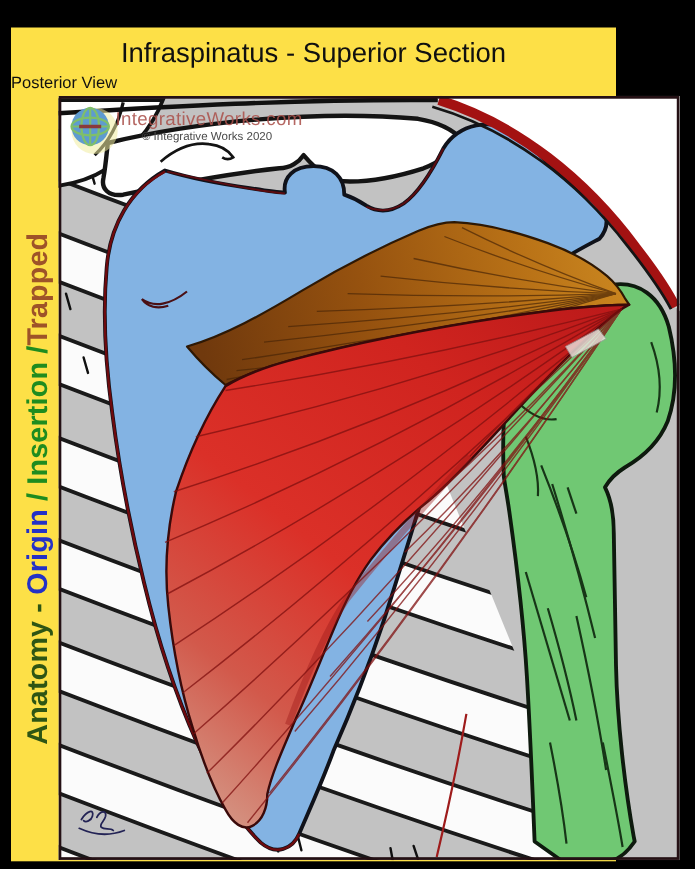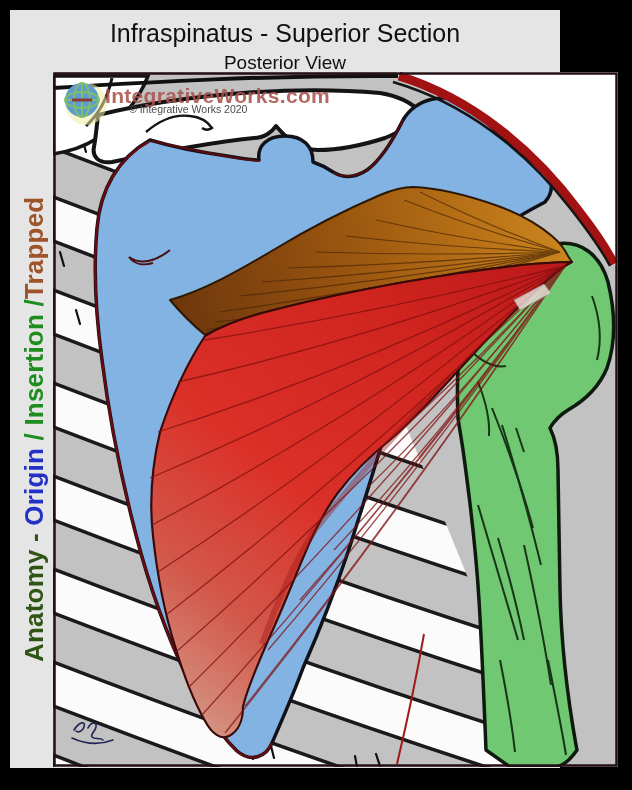--- a/index.html
+++ b/index.html
@@ -1,43 +1,42 @@
 <!DOCTYPE html>
 <html><head>
 <meta charset="utf-8">
 <style>
   html,body{margin:0;padding:0;}
   body{
     width:632px;height:790px;background:#000;position:relative;overflow:hidden;
     font-family:"Liberation Sans","DejaVu Sans",sans-serif;
   }
   .paper{
-    position:absolute;left:10px;top:10px;width:550px;height:758px;background:#e5e5e5;
+    position:absolute;left:10px;top:25px;width:550px;height:758px;background:#fde047;
   }
   .page-title{
     position:absolute;left:0;top:9px;width:100%;text-align:center;
     font-size:25px;color:#101010;white-space:nowrap;
   }
   .page-subtitle{
-    position:absolute;left:0;top:42px;width:100%;text-align:center;
-    font-size:19px;color:#101010;white-space:nowrap;
+    position:absolute;left:0;top:42px;width:100%;
+    font-size:15px;color:#101010;white-space:nowrap;
   }
   .side-label{
     position:absolute;left:9px;top:652px;transform-origin:0 0;
     transform:rotate(-90deg);white-space:nowrap;
     font-size:26px;font-weight:bold;letter-spacing:0.2px;
   }
   .figure{
     position:absolute;left:43px;top:62px;width:565px;height:695px;
   }
   .figure svg{display:block;width:565px;height:695px;}
   .wm-brand{
-    position:absolute;left:95px;top:74px;font-size:21px;color:rgba(171,82,76,0.88);
+    position:absolute;left:95px;top:74px;font-size:17px;color:rgba(171,82,76,0.88);
     letter-spacing:0.3px;
-    font-weight:bold;
   }
   .wm-copy{
     position:absolute;left:119px;top:93px;font-size:10.5px;color:#4a4a4a;
   }
 </style>
 </head>
 <body>
 
 <div class="paper">
 

